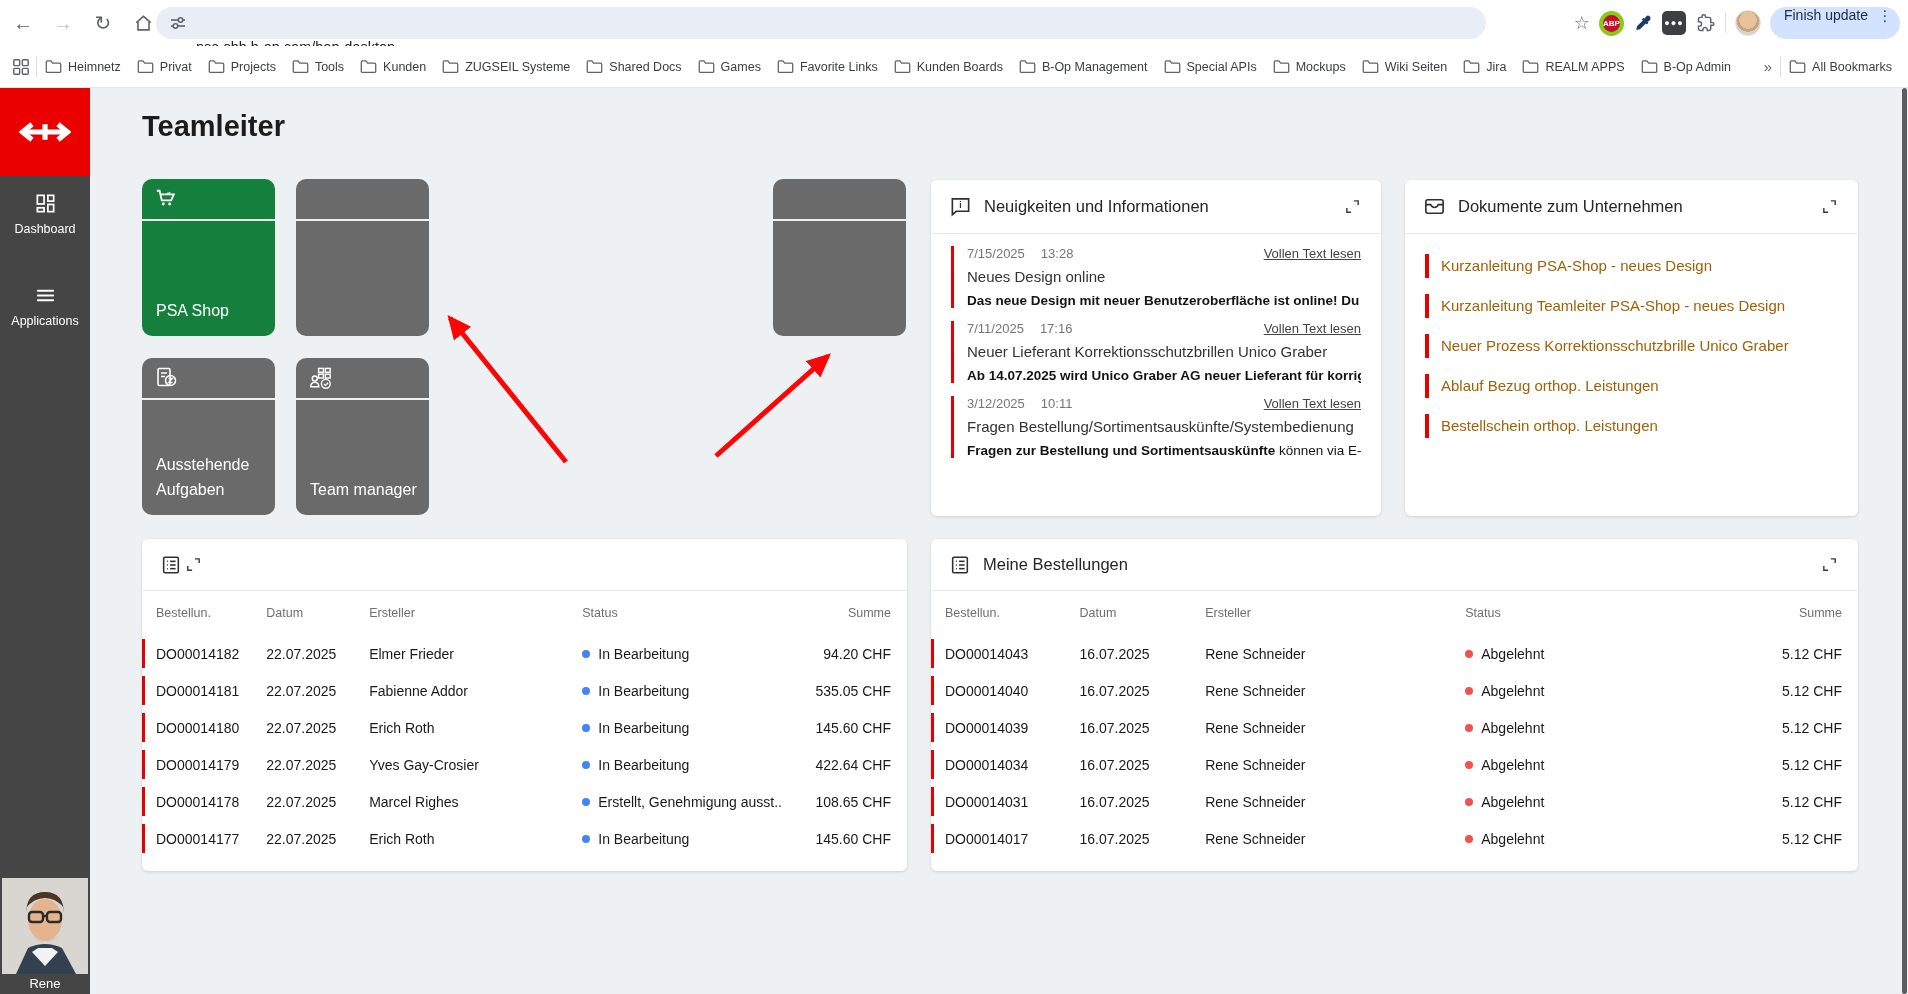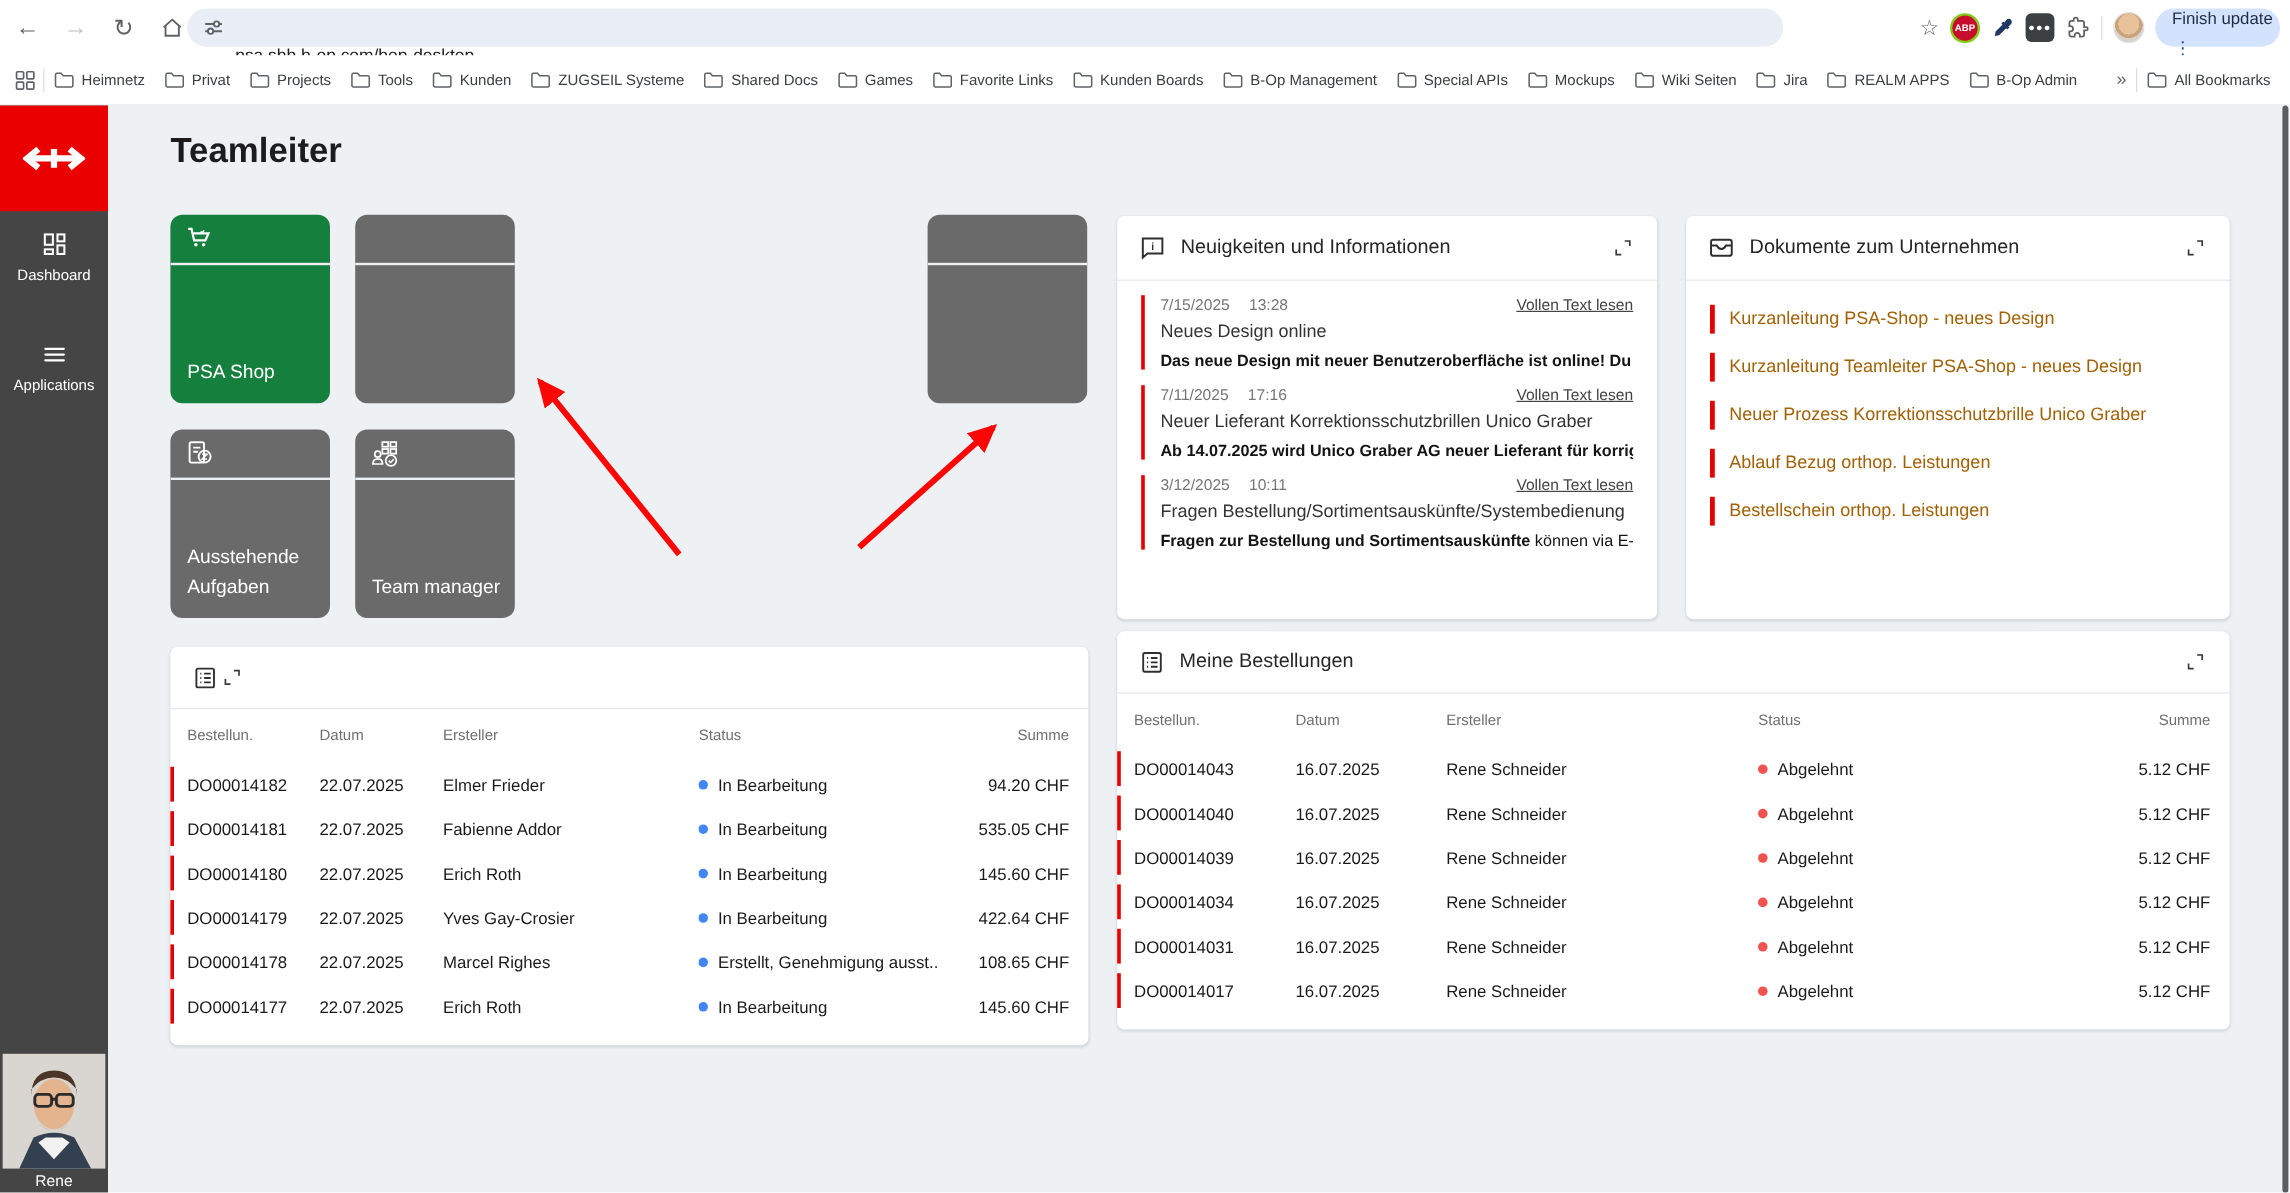--- a/index.html
+++ b/index.html
@@ -8,25 +8,25 @@
     font-family:"Liberation Sans","DejaVu Sans",sans-serif;color:#202124;background:#fff;}
 
   
   .chrome{position:absolute;left:0;top:0;width:1908px;height:46px;background:#fff;display:flex;align-items:center;}
   .nav-btn{width:34px;height:34px;display:flex;align-items:center;justify-content:center;border-radius:50%;color:#5f6368;font-size:20px;margin-left:6px;flex:0 0 auto;}
   .nav-btn.disabled{color:#bdc1c6;}
   .url-pill{position:absolute;left:156px;top:7px;width:1330px;height:32px;background:#e9eef6;border-radius:16px;display:flex;align-items:center;padding:0 14px;}
   .url-text{font-size:14.5px;color:#202124;margin-left:10px;margin-top:48px;}
   .chrome-right{position:absolute;right:8px;top:0;height:46px;display:flex;align-items:center;gap:9px;}
   .star{font-size:18px;color:#5f6368;}
-  .abp{width:25px;height:25px;border-radius:50%;background:#c70d2c;color:#fff;font-size:8px;font-weight:bold;display:flex;align-items:center;justify-content:center;border:2px solid #84cc16;}
+  .abp{width:25px;height:25px;border-radius:50%;background:#c70d2c;color:#fff;font-size:8px;font-weight:bold;display:flex;align-items:center;justify-content:center;border:4px solid #84cc16;}
   .dots-sq{width:24px;height:24px;border-radius:5px;background:#3c4043;color:#fff;display:flex;align-items:center;justify-content:center;font-size:9px;letter-spacing:1px;}
   .chrome-sep{width:1px;height:20px;background:#dadce0;}
   .mini-avatar{width:26px;height:26px;border-radius:50%;background:radial-gradient(circle at 50% 38%,#e7c29a 0 45%,#caa27c 46% 60%,#d9d2c8 61%);border:1px solid #e0e0e0;}
-  .update-pill{height:32px;background:#d3e3fd;border-radius:16px;display:flex;align-items:flex-start;padding:0 6px 0 14px;gap:8px;flex-direction:column;}
+  .update-pill{height:32px;background:#d3e3fd;border-radius:16px;display:flex;align-items:flex-start;padding:0 6px 0 14px;gap:8px;}
   .update-label{font-size:14px;color:#1f2a44;}
   .kebab{color:#174ea6;font-size:15px;width:18px;text-align:center;}
 
   
   .bookmarks{position:absolute;left:0;top:46px;width:1908px;height:42px;background:#fff;border-bottom:1px solid #e4e7ea;display:flex;align-items:center;padding:0 8px;}
   .bm-left{display:flex;align-items:center;overflow:hidden;flex:1 1 auto;}
   .bm-item{display:flex;align-items:center;gap:6px;padding:0 8px;height:28px;border-radius:6px;flex:0 0 auto;color:#3c4043;font-size:12.5px;white-space:nowrap;}
   .folder-svg{width:17px;height:15px;flex:0 0 auto;}
   .bm-chevron{color:#5f6368;font-size:15px;padding:0 8px;flex:0 0 auto;}
   .bm-right{display:flex;align-items:center;flex:0 0 auto;}
@@ -58,21 +58,21 @@
   .arrows{position:absolute;left:0;top:0;width:1818px;height:906px;pointer-events:none;}
 
   
   .card{position:absolute;background:#fff;border-radius:6px;box-shadow:0 1px 3px rgba(0,0,0,.14);}
   .card-header{height:54px;display:flex;align-items:center;padding:0 18px;border-bottom:1px solid #e7e7e7;}
   .card-title{font-size:16.5px;color:#262626;margin-left:12px;flex:1 1 auto;}
   .expand-btn{width:22px;height:22px;display:flex;align-items:center;justify-content:center;}
   .news-card{left:841px;top:92px;width:450px;height:336px;}
   .docs-card{left:1315px;top:92px;width:453px;height:336px;}
   .team-card{left:52px;top:451px;width:765px;height:332px;}
-  .mine-card{left:841px;top:438px;width:927px;height:332px;}
+  .mine-card{left:841px;top:451px;width:927px;height:332px;}
 
   
   .news-body{padding:12px 20px 0 20px;}
   .news-item{border-left:3px solid #e60000;padding-left:13px;margin-bottom:13px;}
   .news-meta{display:flex;align-items:baseline;font-size:13px;color:#767676;}
   .news-time{margin-left:16px;}
   .news-link{margin-left:auto;color:#444;text-decoration:underline;}
   .news-title{font-size:15px;color:#333;margin-top:7px;}
   .news-preview{font-size:13.5px;color:#141414;margin-top:8px;white-space:nowrap;overflow:hidden;}
   .news-preview .b{font-weight:bold;}

